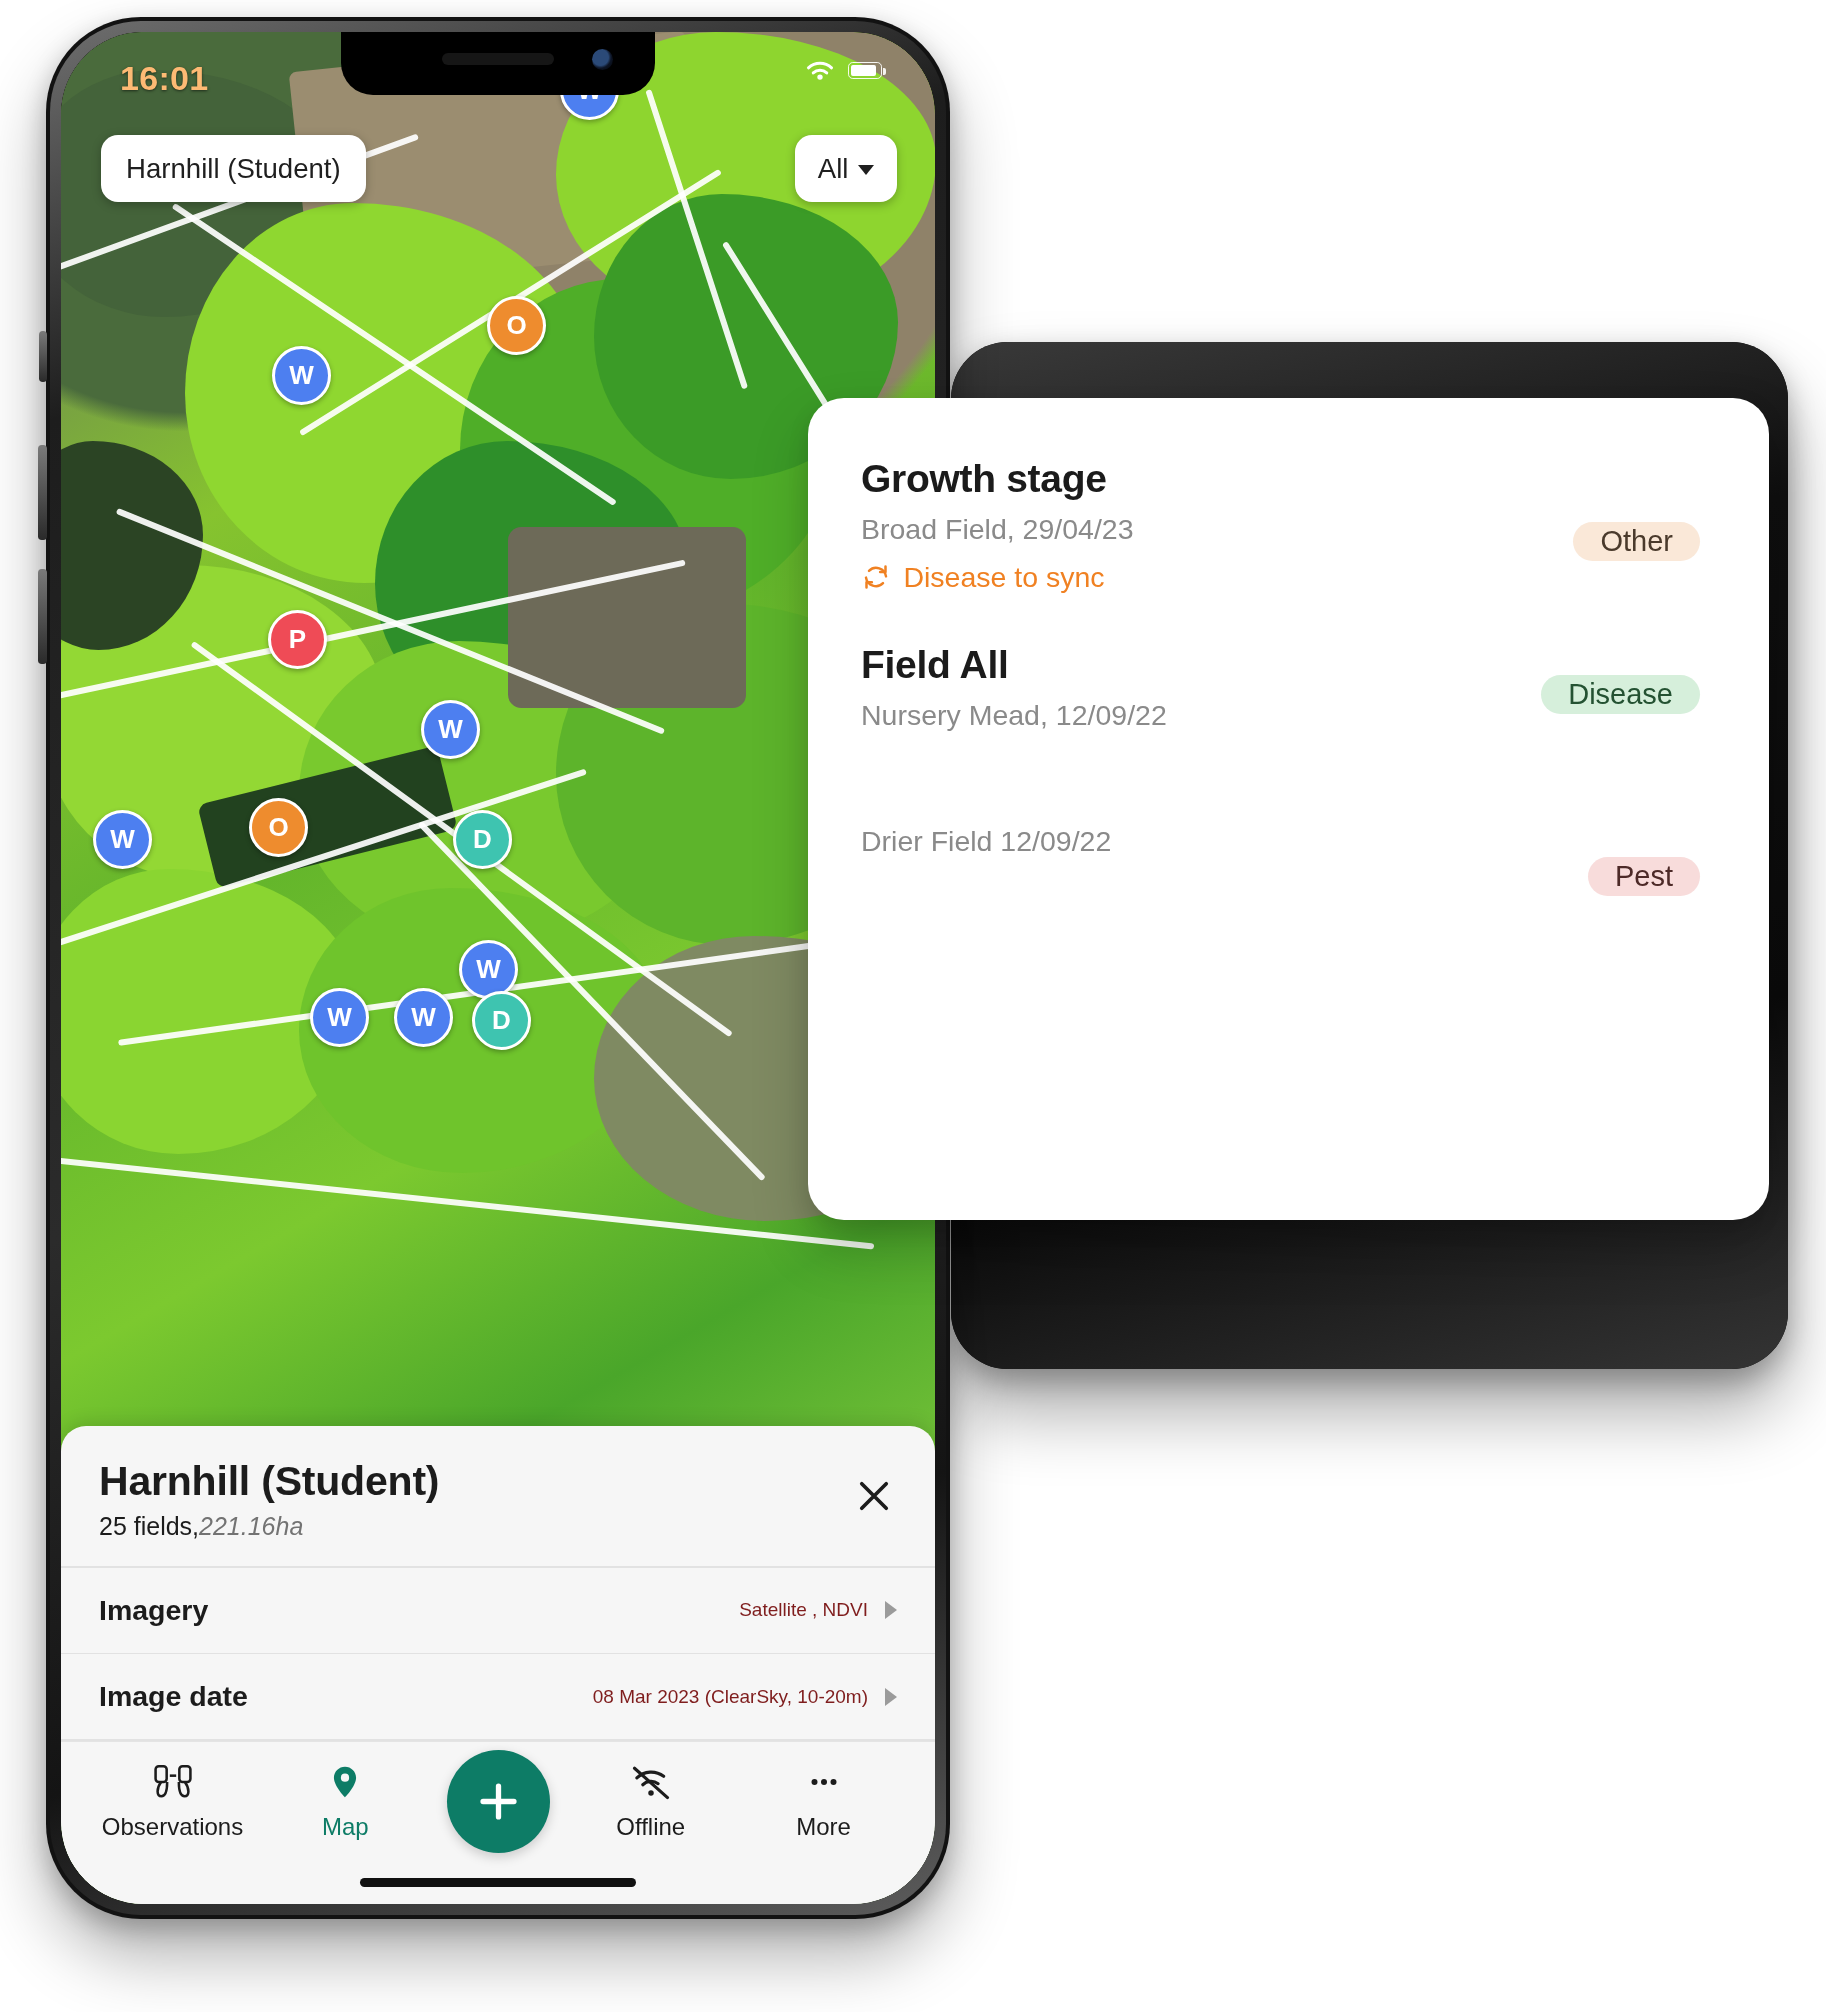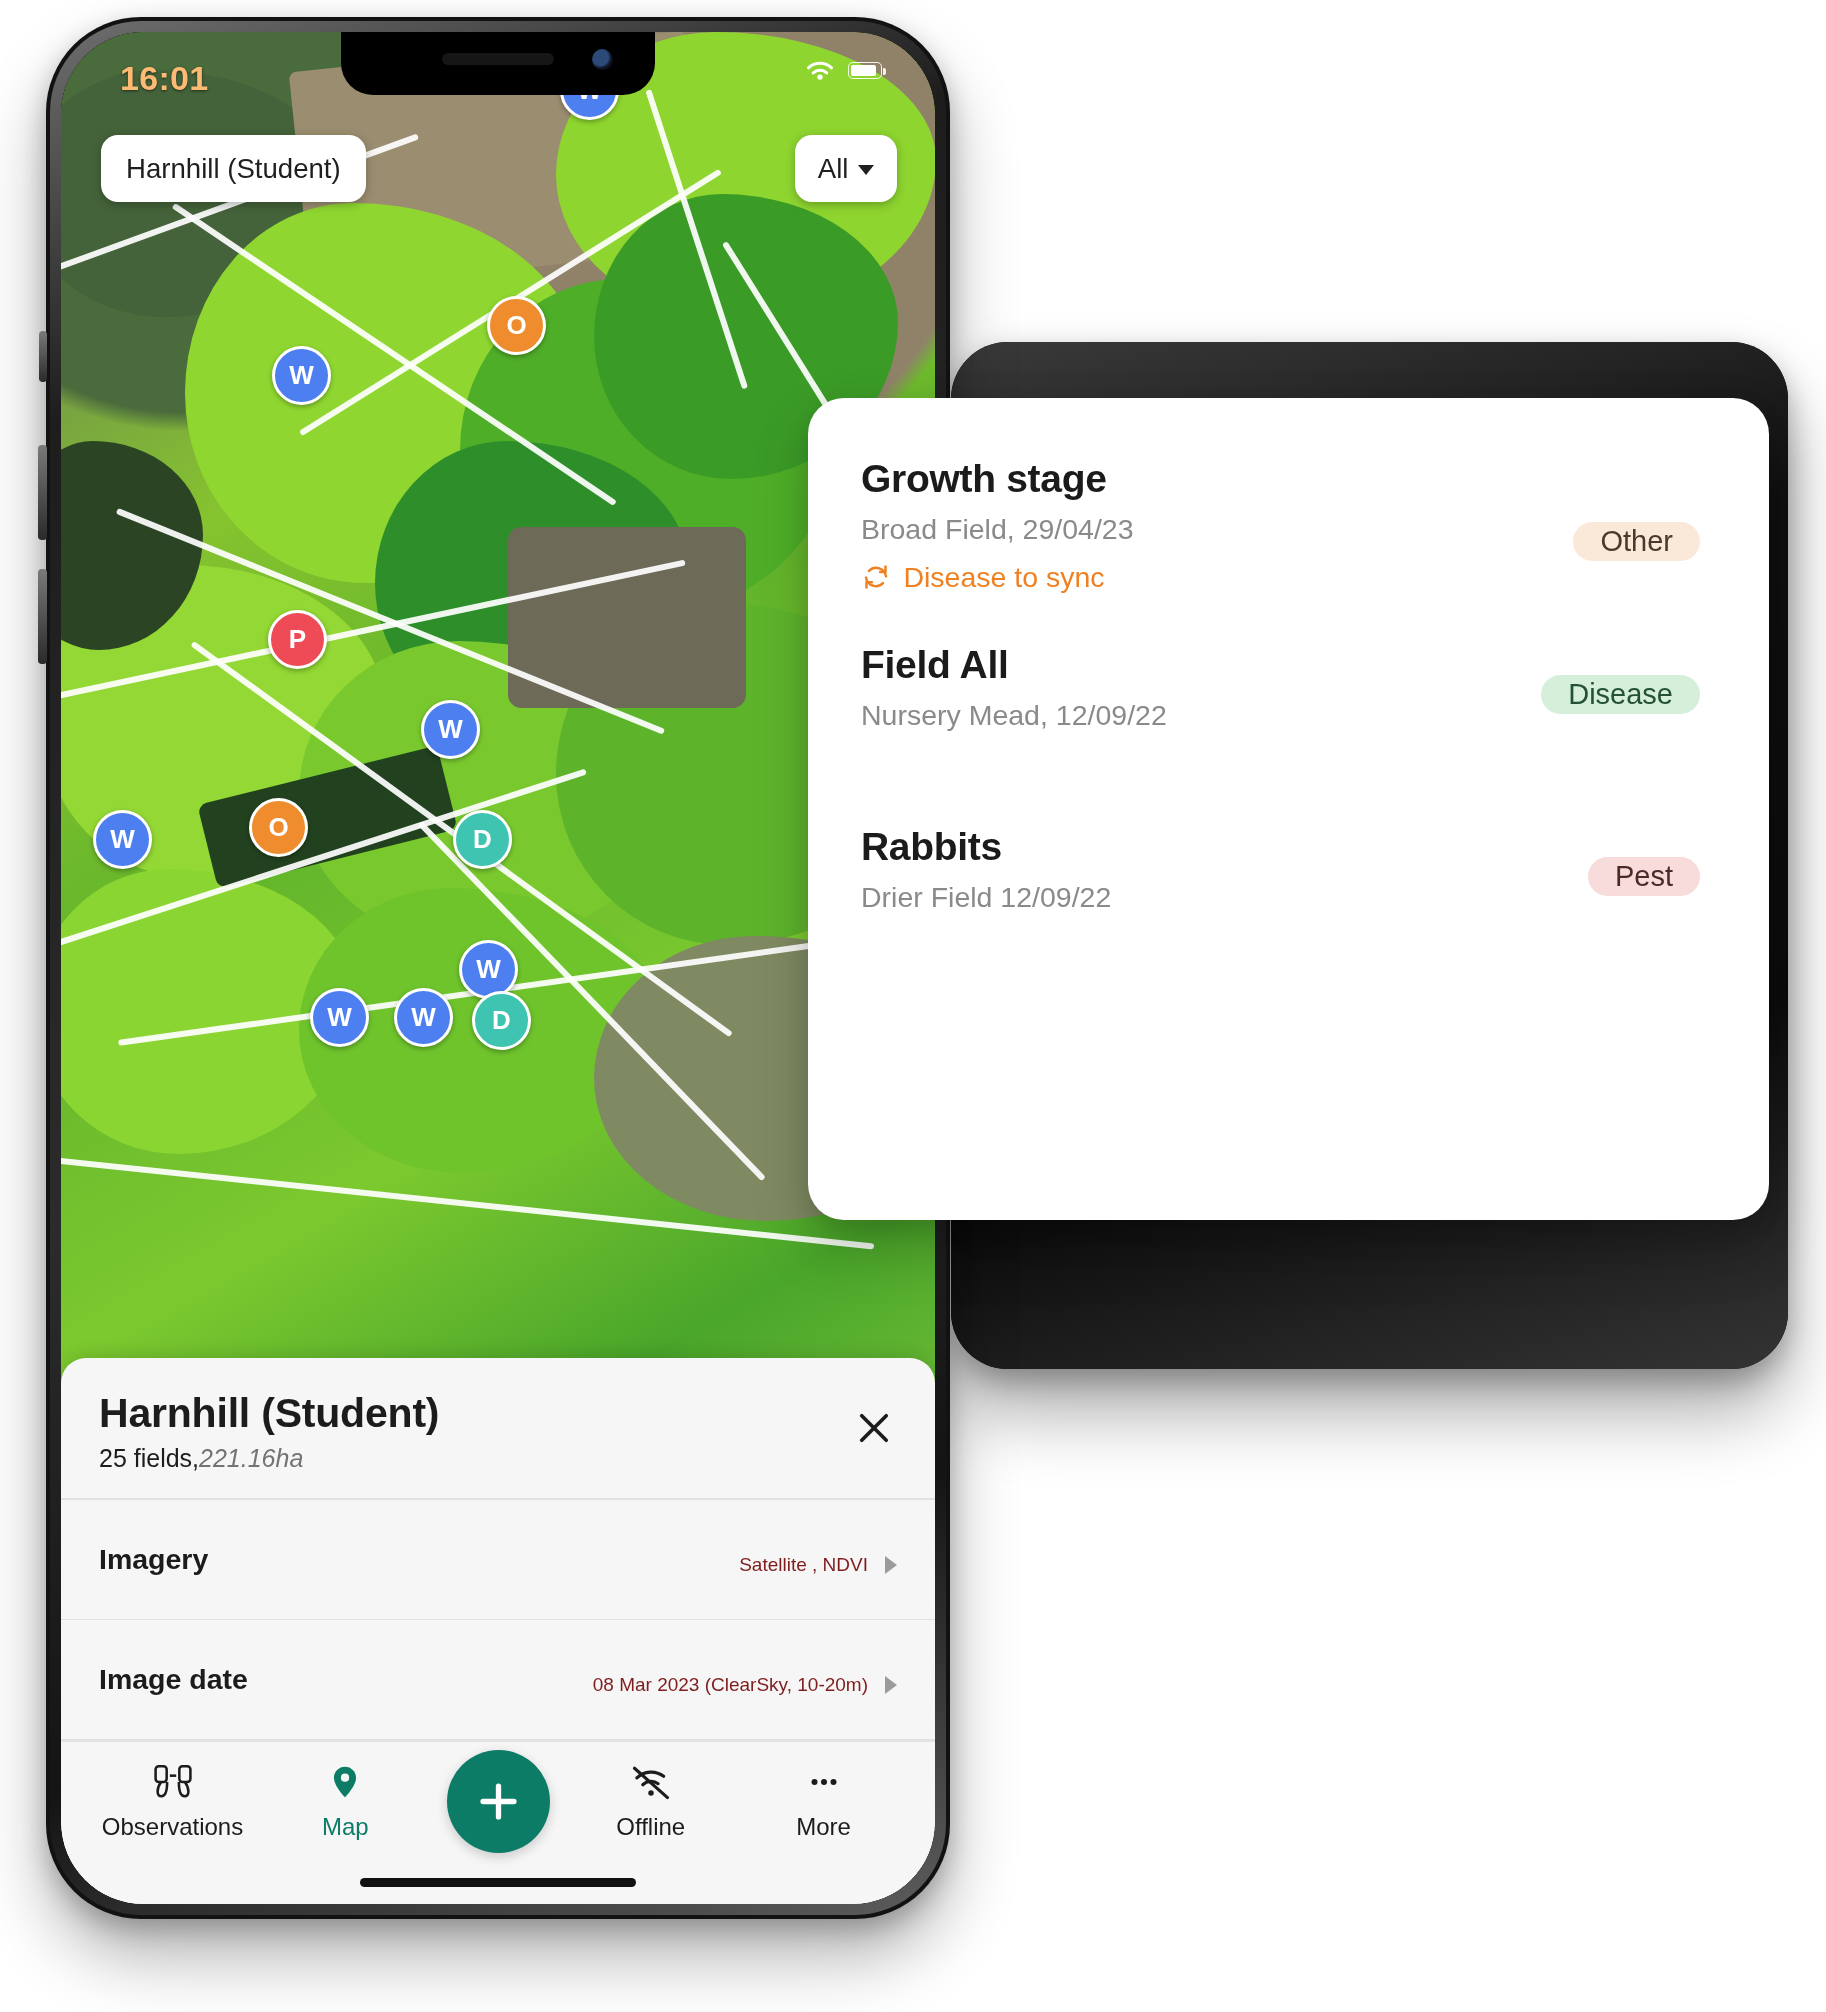--- a/index.html
+++ b/index.html
@@ -85,21 +85,21 @@
     position:absolute; left:0; right:0; bottom:0; background:#f6f6f6; z-index:10;
     border-radius:25px 25px 0 0;
     box-shadow:0 -3.8px 17px rgba(0,0,0,.12);
   }
   #sheet-head{ padding:32px 38px 25px 38px; position:relative; }
   #sheet-title{ font-size:41px; font-weight:700; color:#1c1c1c; letter-spacing:-0.2px;}
   #sheet-sub{ margin-top:6.7px; font-size:25px; color:#1c1c1c;}
   #sheet-sub .ha{ color:#737373; margin-left:0;font-style:italic;}
   #sheet-close{ position:absolute; right:40px; top:49px; width:42px;height:42px; }
   .sheet-div{ height:1.9px; background:#e2e2e2; margin:0 0 0 0;}
-  .sheet-row{ display:flex; align-items:flex-end; justify-content:space-between; padding:43px 38px; }
+  .sheet-row{ display:flex; align-items:center; justify-content:space-between; padding:26px 38px; }
   .sheet-row .k{ font-size:28.5px; font-weight:700; color:#1c1c1c;}
   .sheet-row .vwrap{ display:flex; align-items:center; gap:17px;}
   .sheet-row .v{ font-size:19px; color:#7f1d1d;}
   .arrow-r{ width:0;height:0;border-top:9.5px solid transparent;border-bottom:9.5px solid transparent;border-left:12.4px solid #9b9b9b;}
 
   
   #tabbar{ display:flex; align-items:flex-start; justify-content:space-between;
       padding:21px 40px 51px 40px; background:#f6f6f6; border-top:1.9px solid #e4e4e4; position:relative;}
   .tab{ width:143px; display:flex; flex-direction:column; align-items:center; gap:11.4px;}
   .tab .tlabel{ font-size:24px; color:#1c1c1c;}
@@ -331,20 +331,19 @@
           <span>Disease to sync</span>
         </div>
         <div class="obs-badge b1" style="background: rgb(250, 232, 216); color: rgb(74, 58, 44);">Other</div>
       </div>
       <div class="obs-row">
         <div class="obs-title">Field All</div>
         <div class="obs-sub">Nursery Mead, 12/09/22</div>
         <div class="obs-badge b2" style="background: rgb(214, 239, 219); color: rgb(36, 82, 50);">Disease</div>
       </div>
       <div class="obs-row">
-        <div class="obs-title">Rabbits</div>
         <div class="obs-sub">Drier Field 12/09/22</div>
         <div class="obs-badge b3" style="background: rgb(248, 220, 219); color: rgb(77, 42, 40);">Pest</div>
       </div>
     </div>
 
 </div>
 
 
 </body></html>

